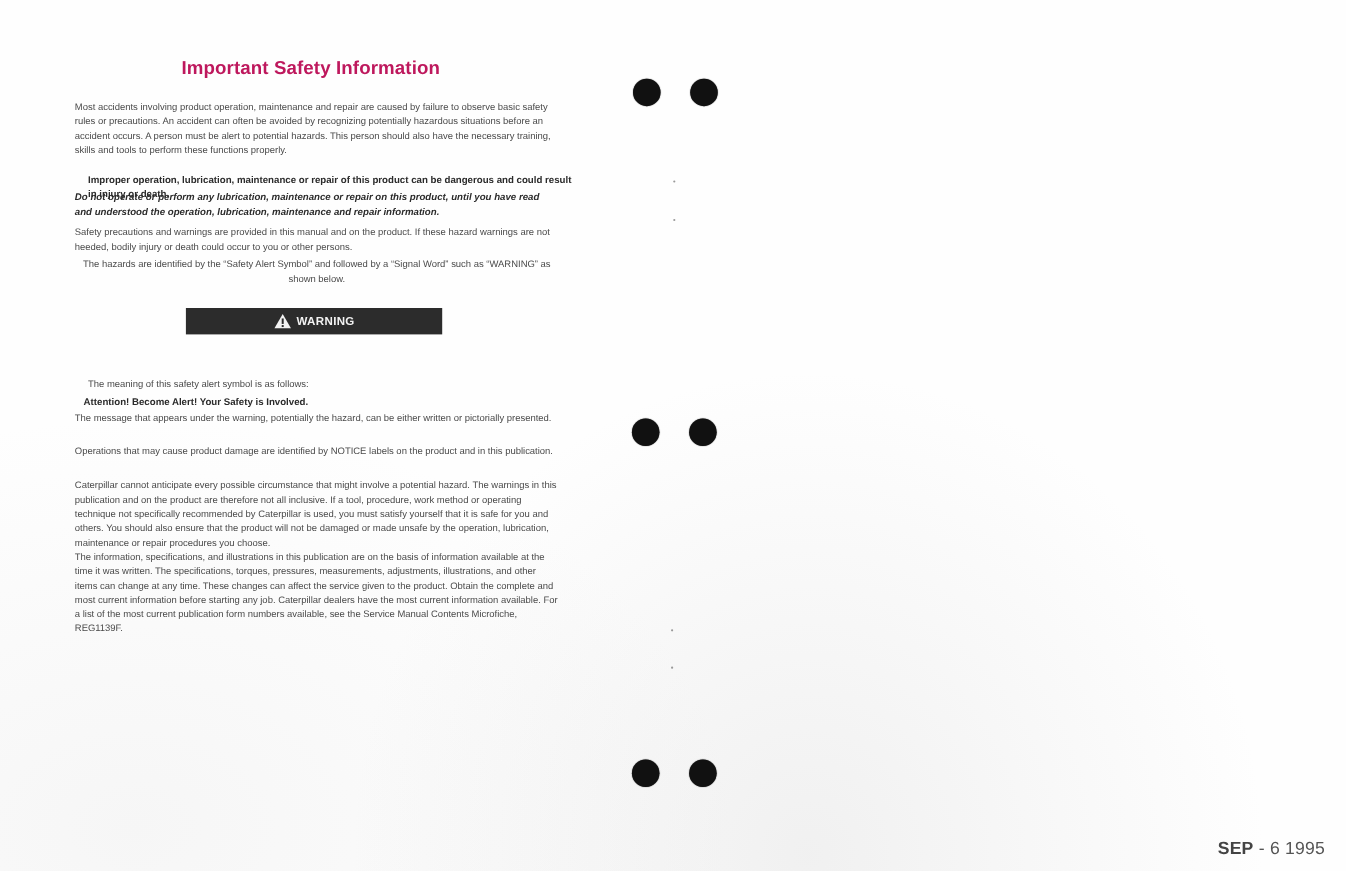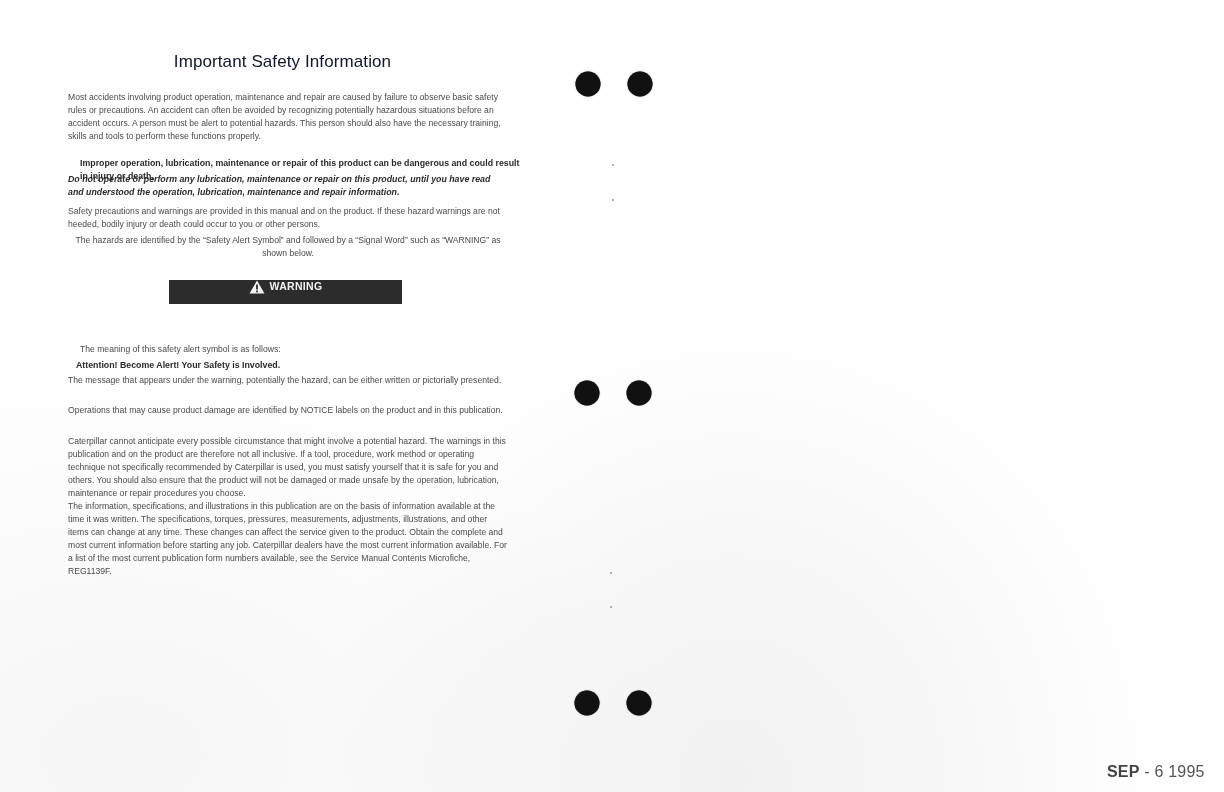--- a/index.html
+++ b/index.html
@@ -11,32 +11,32 @@
   }
   .page-bg {
     position:absolute; left:0; top:0; width:1224px; height:792px;
     background:
       radial-gradient(ellipse at 60% 98%, rgba(200,200,200,0.25), rgba(255,255,255,0) 40%),
       radial-gradient(ellipse at 10% 95%, rgba(210,210,210,0.18), rgba(255,255,255,0) 35%),
       #fefefe;
   }
   .title {
     position:absolute; left:60px; top:52px; width:445px;
-    text-align:center; font-size:17px; font-weight:normal; color:#0f172a;
+    text-align:center; font-size:17px; font-weight:bold; color:#be185d;
     letter-spacing:0.1px;
   }
   .para {
     position:absolute; left:68px; width:440px;
     font-size:8.6px; line-height:13px; color:#4a4a4a;
   }
   .para.bold { font-weight:bold; color:#2b2b2b; font-size:8.8px; }
   .warning-bar {
     position:absolute; left:169px; top:280px; width:233px; height:24px;
     background:#2c2c2c;
-    display:flex; align-items:flex-start; justify-content:center;
+    display:flex; align-items:center; justify-content:center;
     gap:5px;
   }
   .warning-icon { width:16px; height:14px; display:block; }
   .warning-label {
     color:#f2f2f2; font-weight:bold; font-size:10.5px; letter-spacing:0.3px;
   }
   .hole {
     position:absolute; width:25px; height:25px; border-radius:50%;
     background:#111; transform:translate(-50%,-50%);
     box-shadow:0 0 1px #333;

